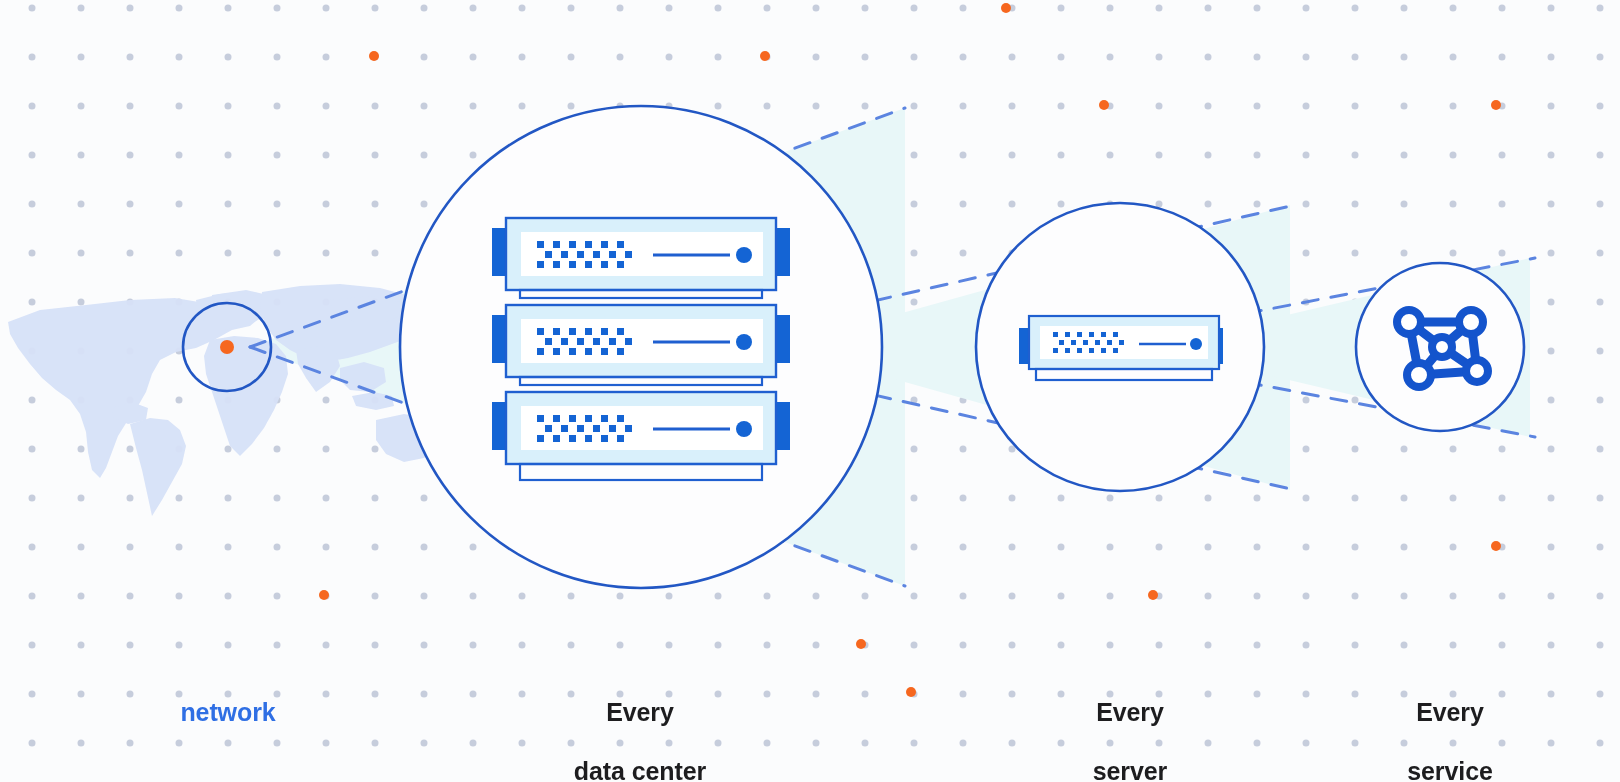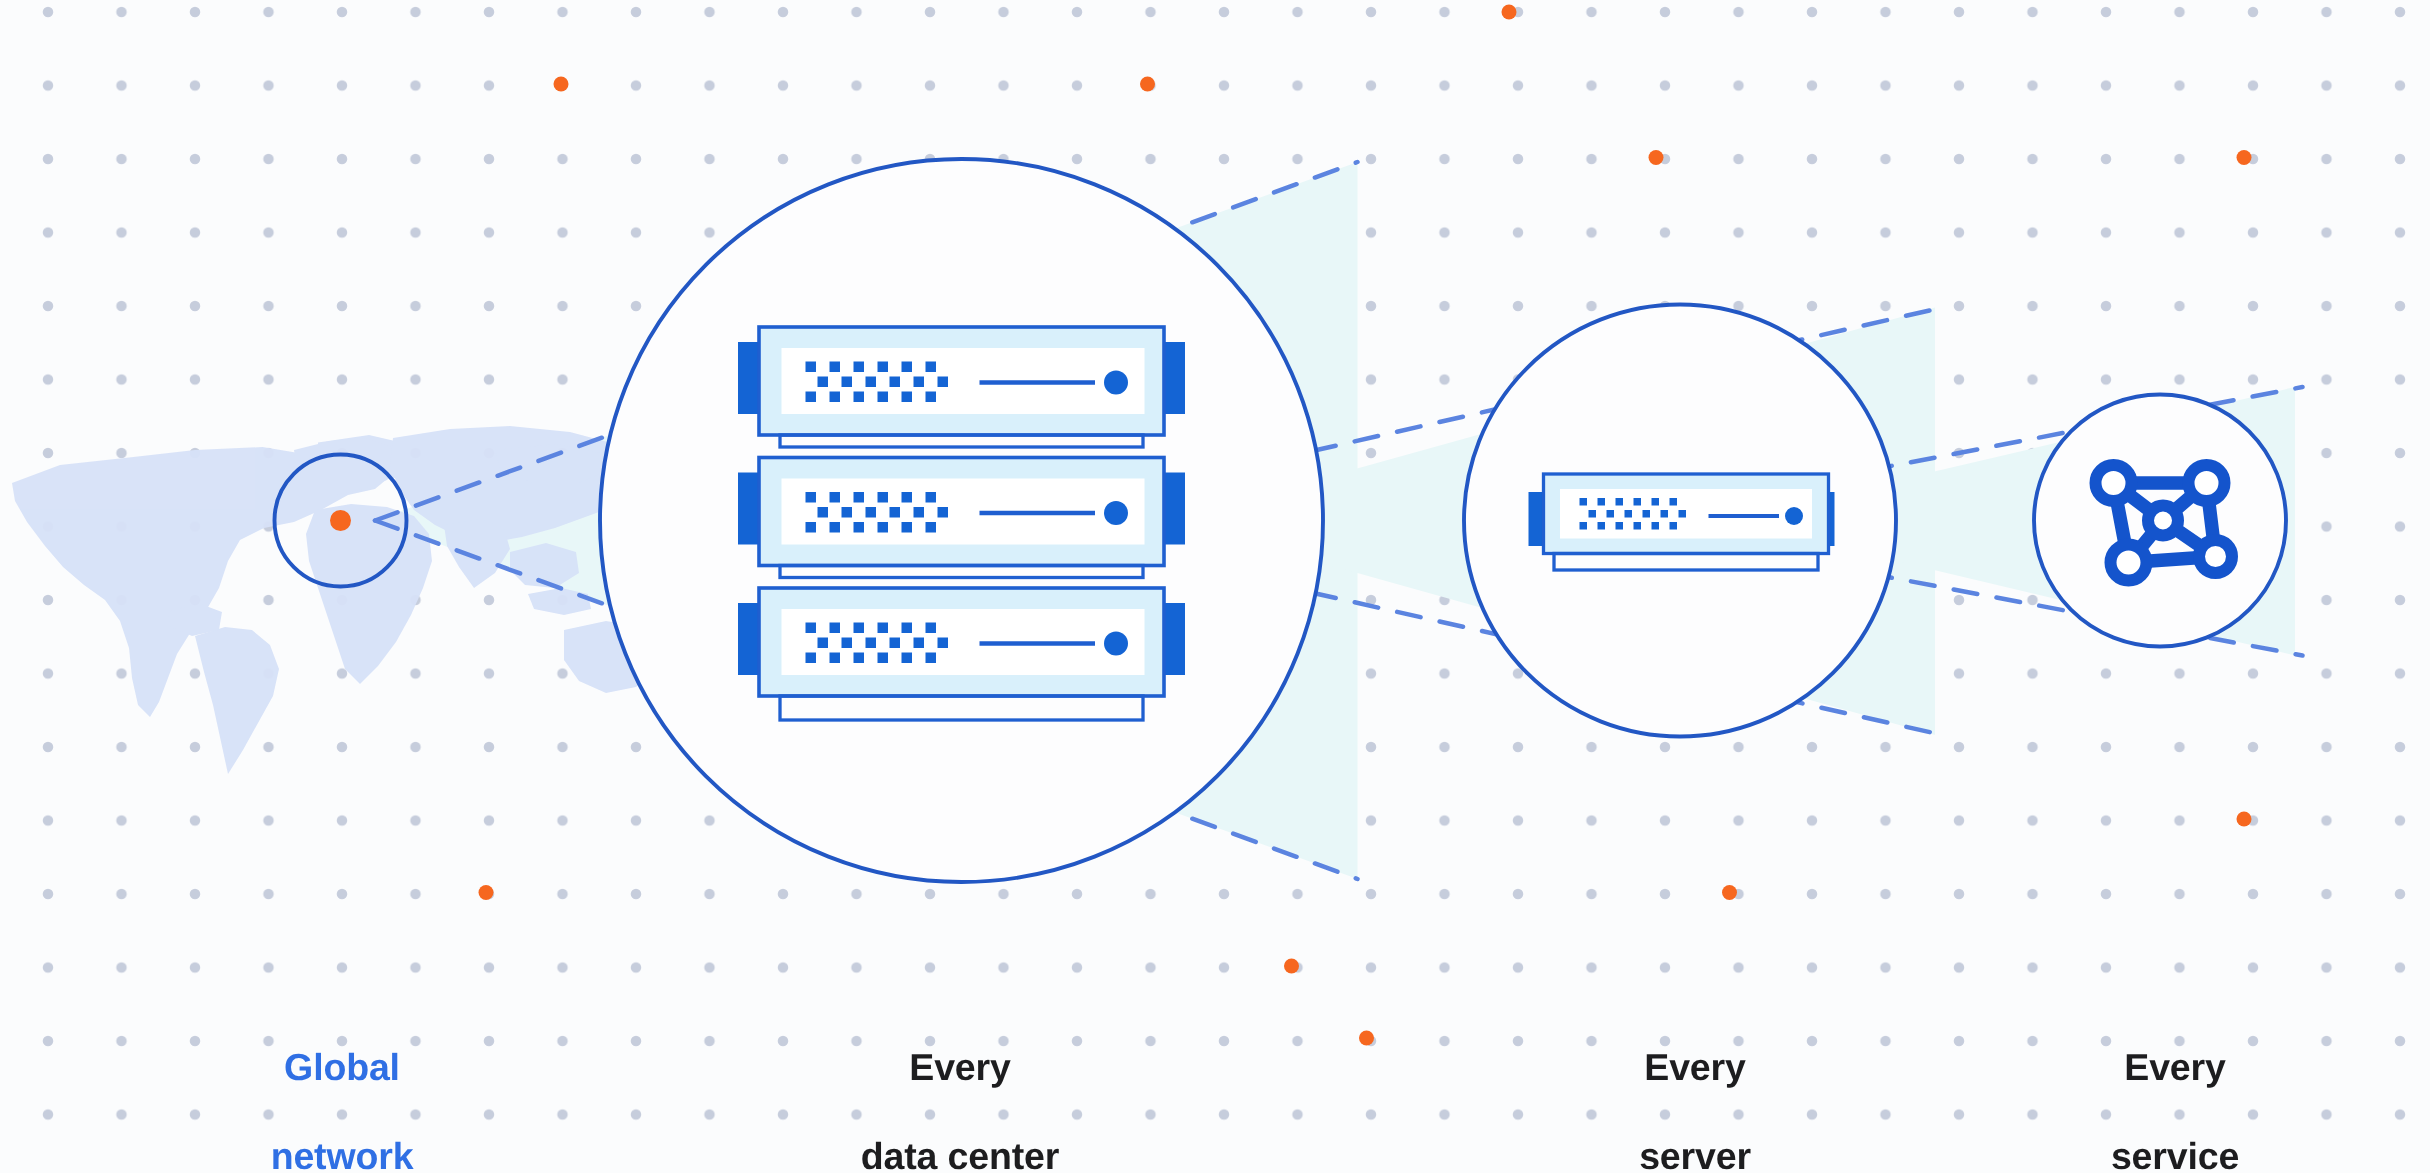--- a/index.html
+++ b/index.html
@@ -283,21 +283,20 @@
         <circle cx="1153" cy="595" r="5"></circle>
         <circle cx="861" cy="644" r="5"></circle>
         <circle cx="911" cy="692" r="5"></circle>
       </g>
 
     </g>
   </svg>
 
   <div class="labels">
     <div class="label accent" style="left:128px; top:668px; width:200px;">
-      <div>Global</div>
       <div>network</div>
     </div>
 
     <div class="label" style="left:540px; top:668px; width:200px;">
       <div>Every</div>
       <div>data center</div>
     </div>
 
     <div class="label" style="left:1030px; top:668px; width:200px;">
       <div>Every</div>

